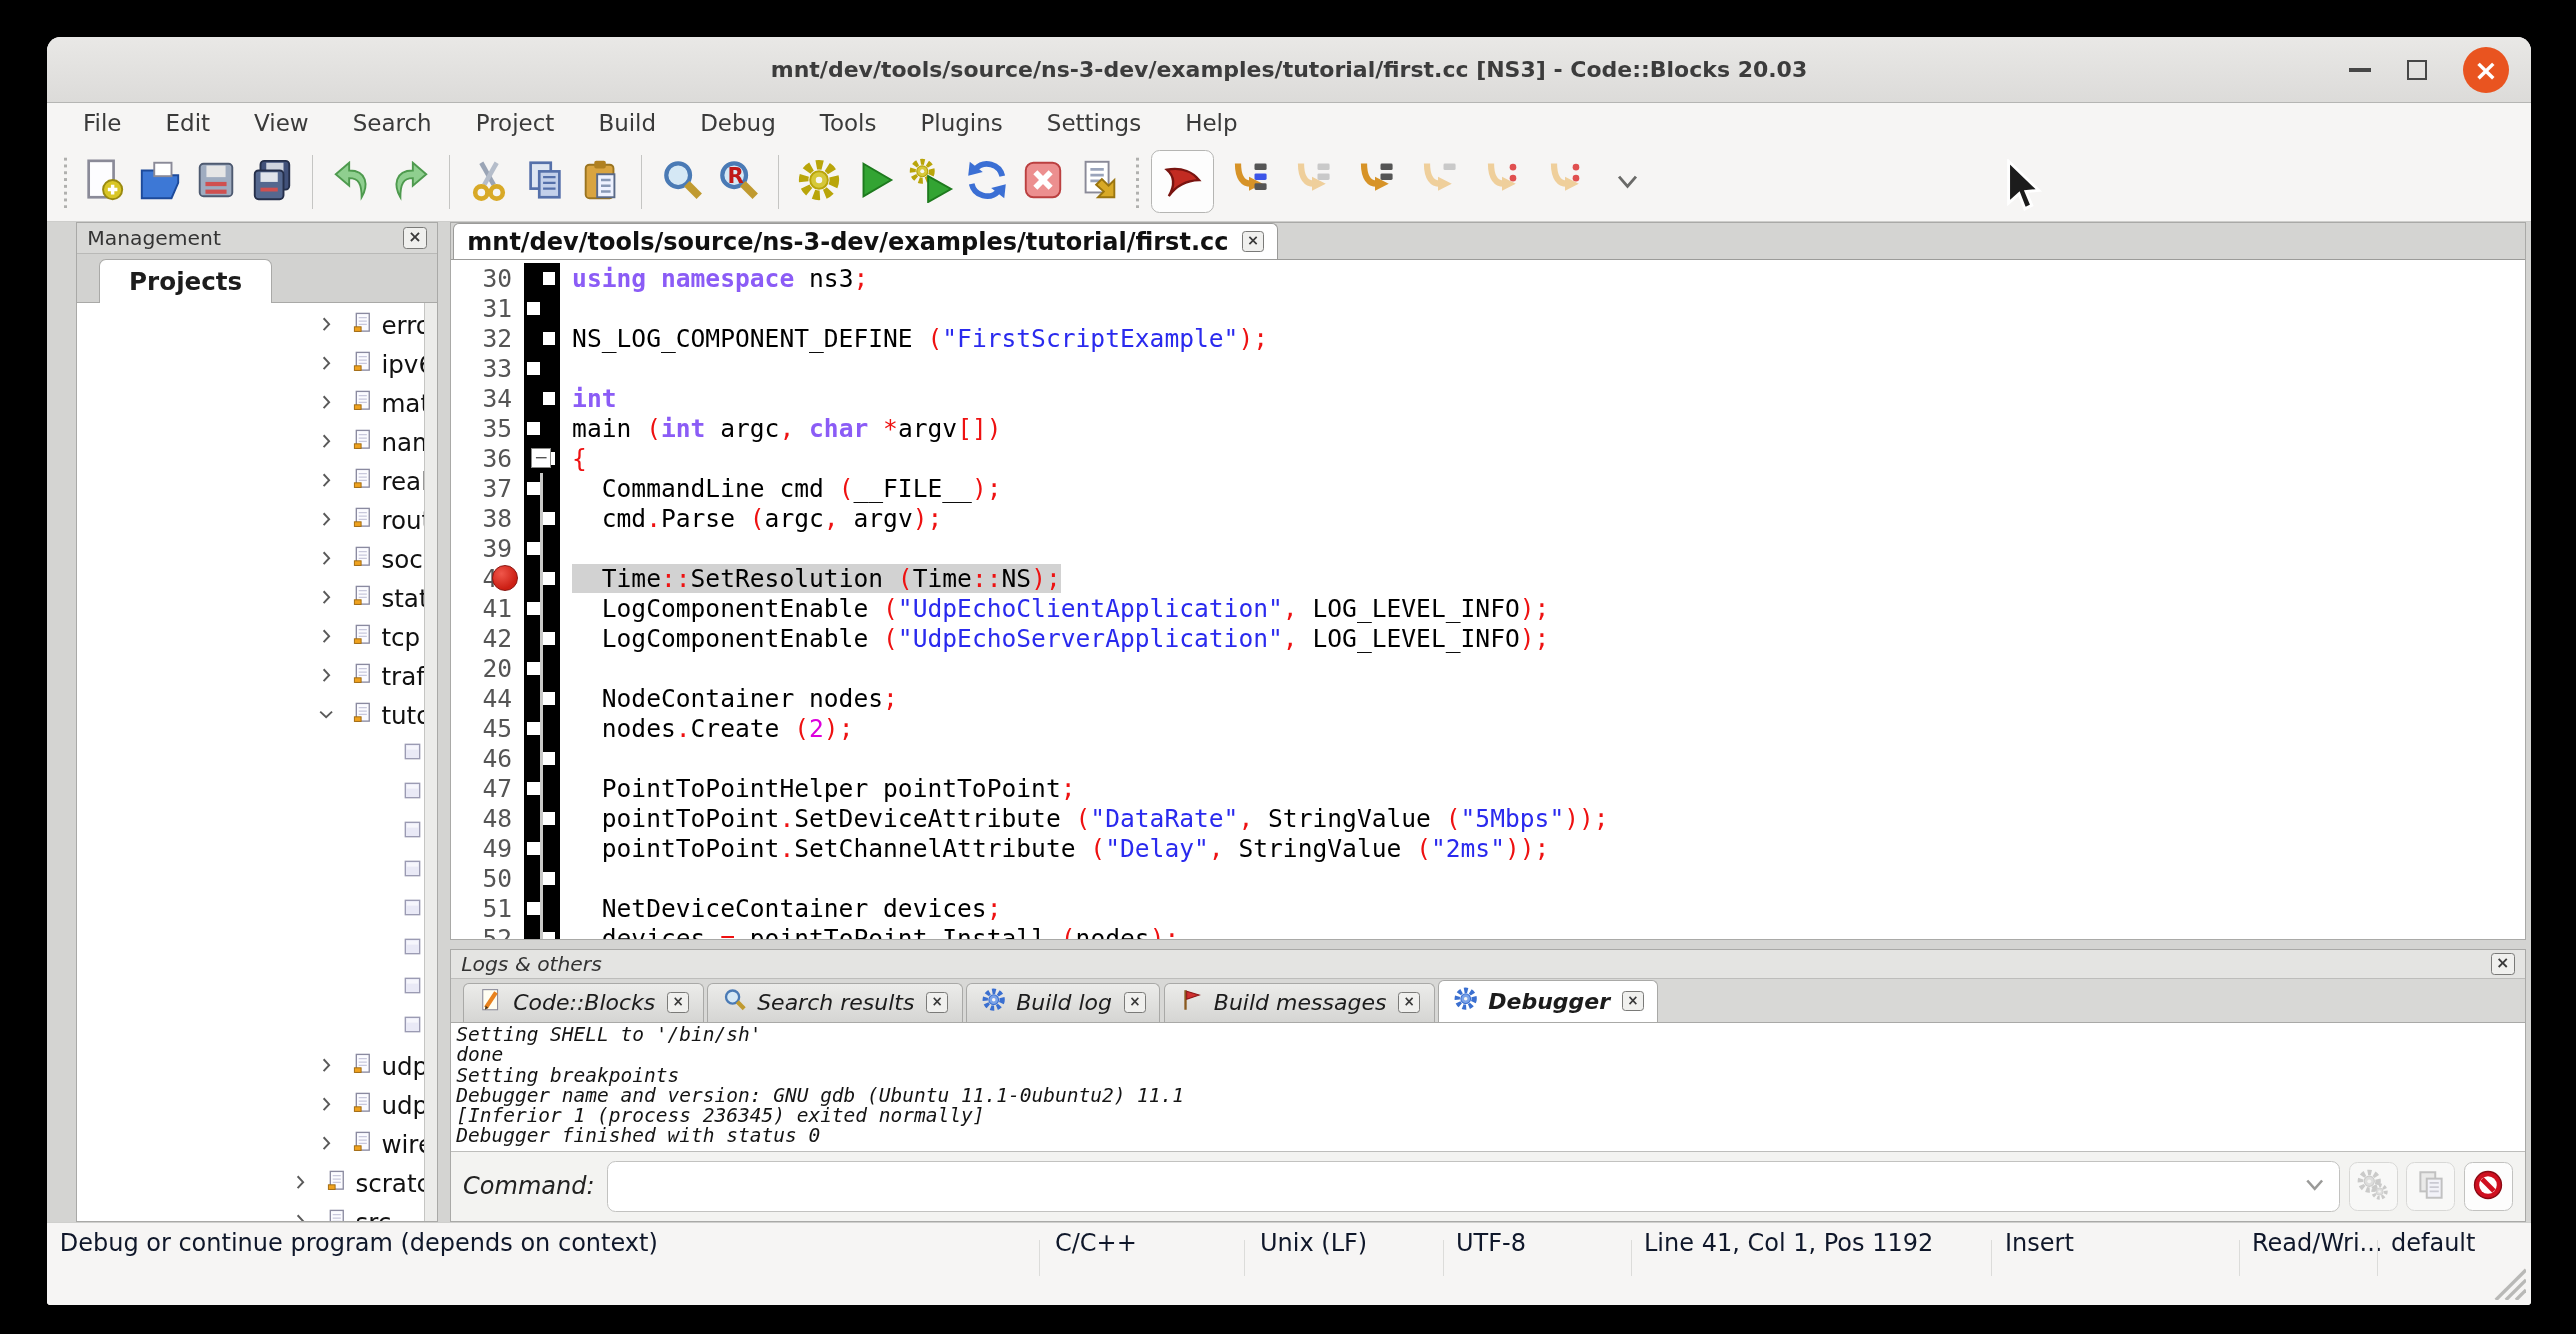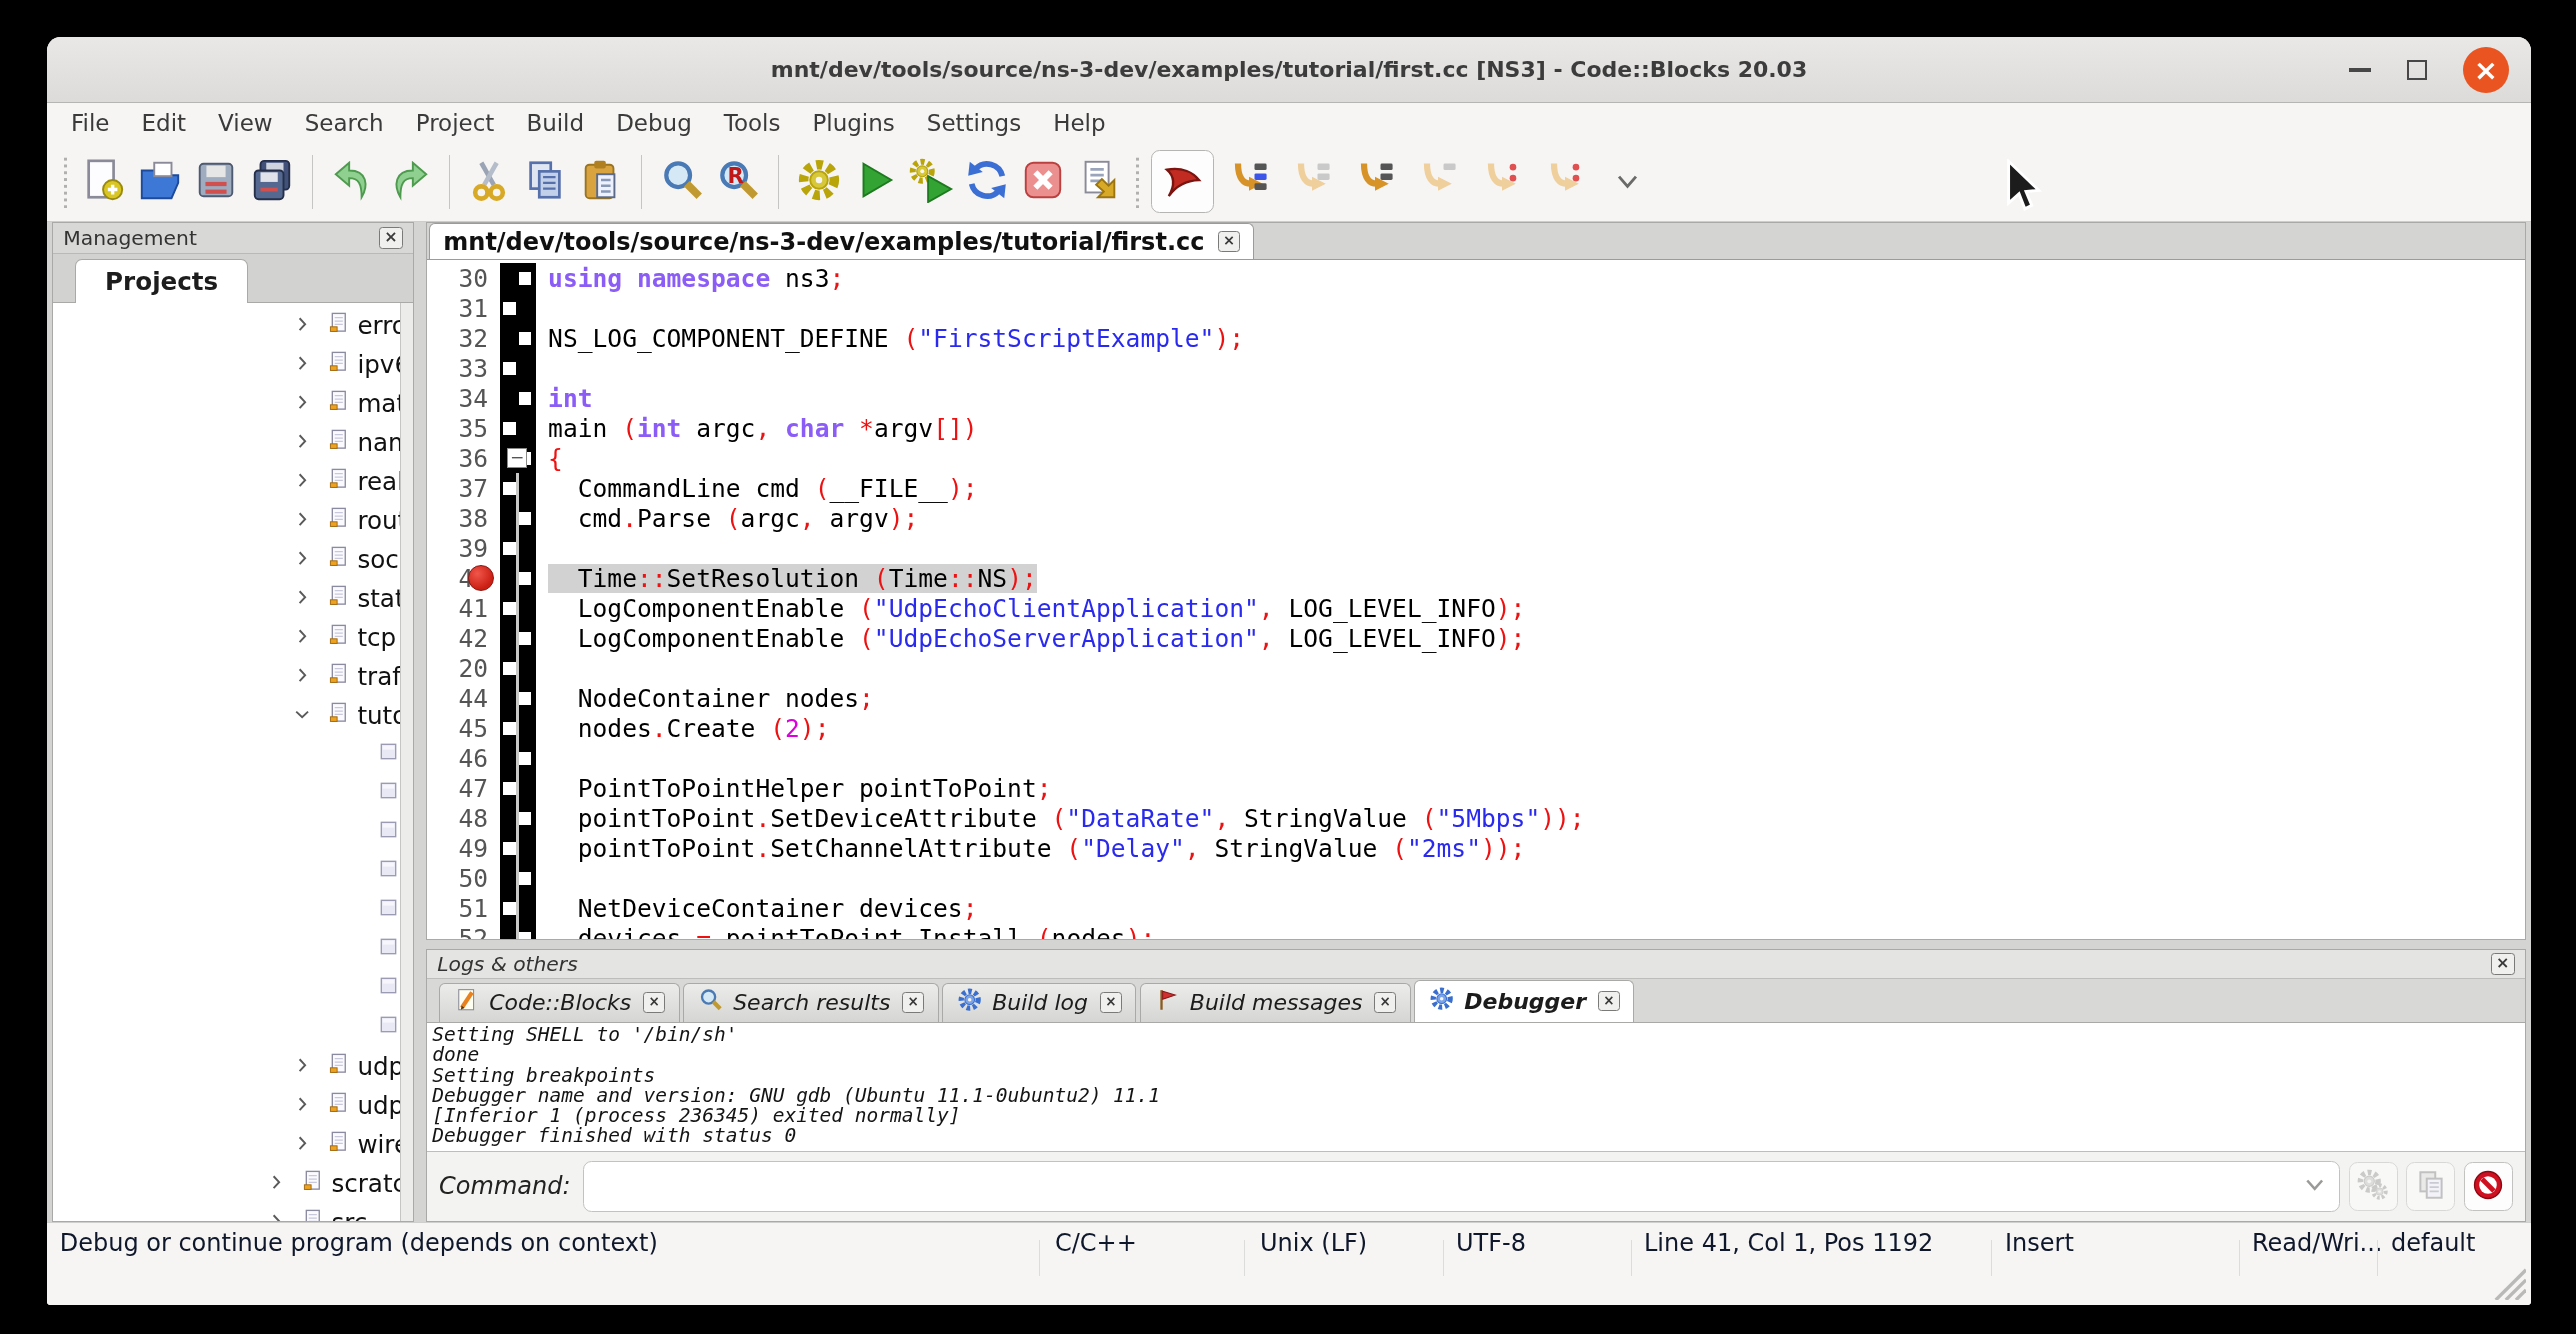--- a/index.html
+++ b/index.html
@@ -17,21 +17,21 @@
   #titletext { font-size:22px; font-weight:bold; color:#3c3c3c; }
   .wctrls { position:absolute; right:22px; top:0; height:66px; display:flex; align-items:center; gap:36px; }
   .wmin { width:22px; height:3.4px; background:#474747; }
   .wmax { width:20.3px; height:20.3px; border:2.5px solid #474747; background:transparent; }
   .wclose { width:46px; height:46px; border-radius:50%; background:#e95420; color:#fff;
             display:flex; align-items:center; justify-content:center; font-size:29px; font-weight:bold; }
 
   
   #menubar { height:39px; flex:0 0 39px; background:#f6f5f4; display:flex; align-items:center;
              padding-left:24px; gap:32px; }
-  .mitem { font-size:23px; color:#3a3a3a; }
+  .mitem { font-size:23px; color:#3a3a3a;margin-left:12px; }
 
   
   #toolbar { height:80px; flex:0 0 80px; background:#f6f5f4; border-bottom:0.8px solid #cdcdcb;
              display:flex; align-items:center; padding:0 8.5px; position:relative; }
   .grip { width:6.8px; height:53px; margin:0 6.8px;
           background:repeating-linear-gradient(#b0b0ae 0 2.5px, transparent 2.5px 6.8px);
           background-size:3.4px 6.8px; background-repeat:repeat-y; background-position:center; }
   .tsep { width:0.8px; height:54px; background:#c5c5c3; margin:0 12px; }
   .tbtn { width:56px; height:56px; border:none; background:transparent; display:flex;
           align-items:center; justify-content:center; }
@@ -47,21 +47,21 @@
   .dbtn svg { width:47px; height:47px; }
   .sbtn { width:53px; height:53px; border:none; background:transparent; display:flex;
           align-items:center; justify-content:center; margin:0 5.1px; }
   .sbtn svg { width:44px; height:44px; }
   .morechev svg { width:29px; height:29px; }
 
   
   #main { flex:1 1 auto; background:#d4d4d2; display:flex; padding:0 5.1px; overflow:hidden; }
 
   
-  #sidebar { width:362px; flex:0 0 362px; display:flex; flex-direction:column; border:0.8px solid #a9a9a7; background:#5eead4; }
+  #sidebar { width:362px; flex:0 0 362px; display:flex; flex-direction:column; border:0.8px solid #a9a9a7; background:#5eead4;margin-left:24px; }
   #mgmtcap { height:30.5px; flex:0 0 30.5px; background:#d8d8d6; border-bottom:0.8px solid #b9b9b7;
              display:flex; align-items:center; padding:0 10.2px; }
   #mgmtcap span.cap { font-size:20.3px; color:#333; }
   .xbox { margin-left:auto; width:24px; height:22px; border:1.7px solid #7a7a78; border-radius:3.4px;
           background:#f0f0ee; color:#3a3a3a; font-size:16px; font-weight:bold; line-height:18.6px;
           text-align:center; }
   #ptabstrip { height:49px; flex:0 0 49px; background:#d2d2d0; border-bottom:0.8px solid #a9a9a7; position:relative; }
   #ptab { position:absolute; left:22px; top:5.1px; height:45px; padding:0 29px; background:#fff;
           border:0.8px solid #a9a9a7; border-bottom:none; border-radius:6.8px 6.8px 0 0;
           display:flex; align-items:center; font-size:24.6px; font-weight:bold; color:#1d1d1d; }

